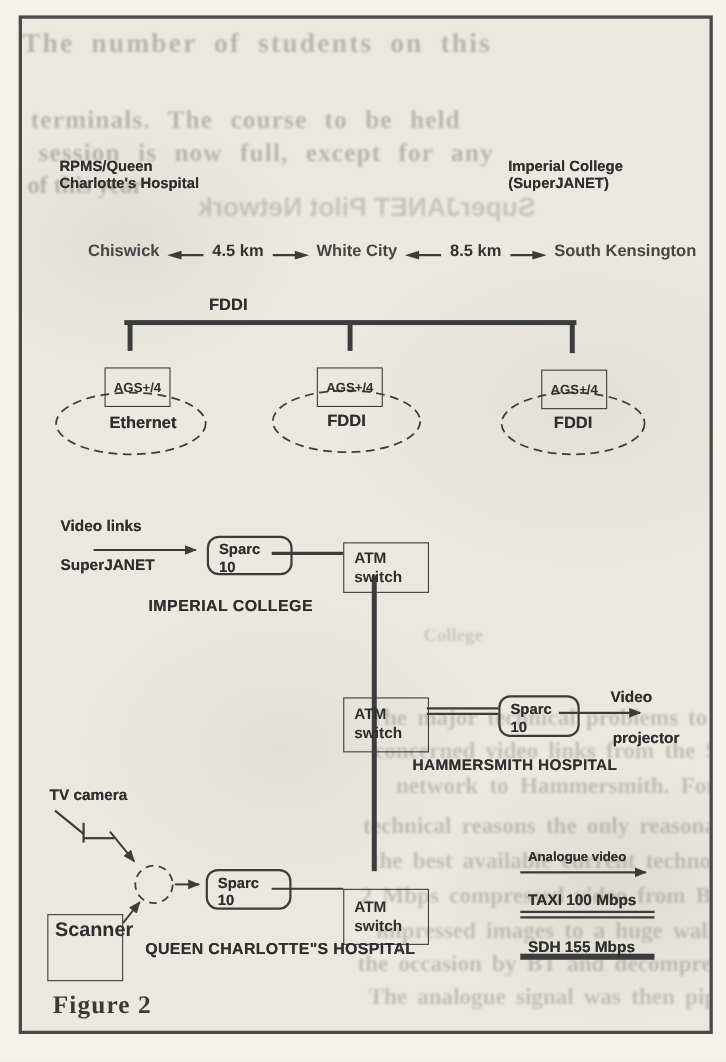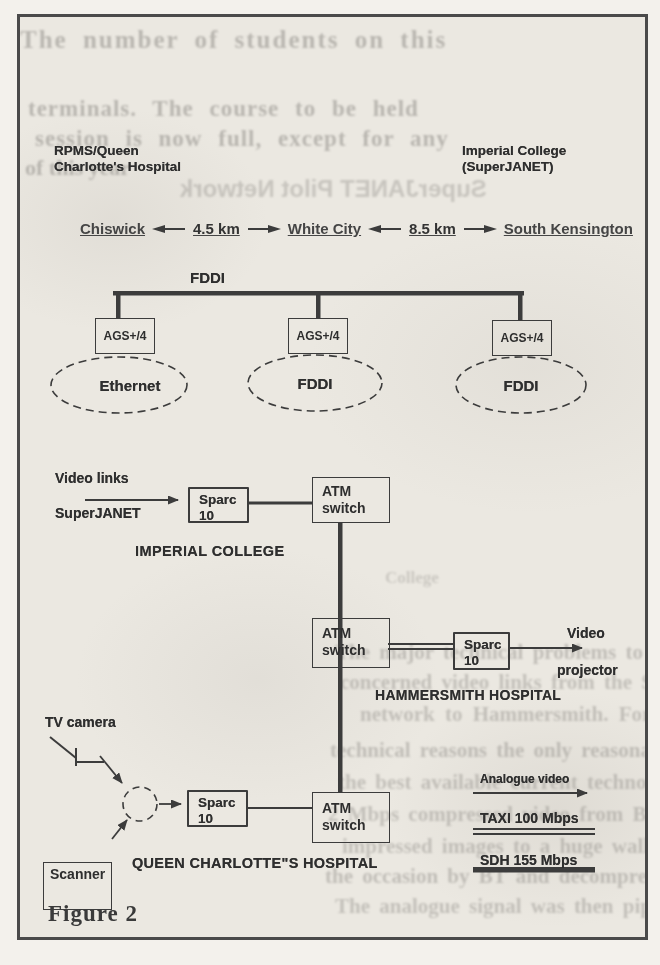--- a/index.html
+++ b/index.html
@@ -19,40 +19,40 @@
       radial-gradient(ellipse 260px 190px at 38% 72%, rgba(178,174,168,.16), transparent 70%),
       radial-gradient(ellipse 240px 170px at 86% 86%, rgba(172,167,159,.2), transparent 70%);
   }
   .lbl{
     position:absolute;color:#2e2e2e;font-weight:bold;
     text-shadow:0 0 .6px rgba(46,46,46,.75);
     white-space:nowrap;line-height:1.15;
   }
   .box{
     position:absolute;border:1.6px solid #3c3c3c;background:transparent;
-    color:#2e2e2e;font-weight:bold;
+    color:#2e2e2e;font-weight:bold;margin-top:16px;
   }
   .rbox{
-    position:absolute;border:2px solid #3c3c3c;border-radius:1px;background:transparent;
+    position:absolute;border:2px solid #3c3c3c;border-radius:11px;background:transparent;
     color:#2e2e2e;font-weight:bold;font-size:13.5px;line-height:16px;
-    padding:3px 0 0 9px;text-shadow:0 0 .6px rgba(46,46,46,.7);
+    padding:3px 17px 0 9px;text-shadow:0 0 .6px rgba(46,46,46,.7);
   }
   .ghost{
     position:absolute;font-family:"Liberation Serif", serif;color:#87847f;
     opacity:.5;filter:blur(.8px);white-space:nowrap;font-weight:600;
   }
   .ghost-mirror{transform:scaleX(-1);}
   .ellipse-lbl{
     position:absolute;color:#2e2e2e;font-weight:bold;font-size:15px;
     text-shadow:0 0 .6px rgba(46,46,46,.75);transform:translate(-50%,-50%);
     white-space:nowrap;
   }
   .dist-row{
-    position:absolute;display:flex;align-items:center;gap:7px;
-    color:#454545;font-size:15px;font-weight:600;white-space:nowrap;text-decoration:underline;
+    position:absolute;display:flex;align-items:flex-end;gap:7px;
+    color:#454545;font-size:15px;font-weight:600;white-space:nowrap;
   }
   .dist-row .km{font-weight:bold;color:#333;}
   svg{display:block;}
   .overlay{position:absolute;left:0;top:0;pointer-events:none;}
 </style>
 </head>
 <body>
 
 <div class="frame">
 
@@ -183,26 +183,26 @@
   <div class="lbl" style="left:115px;top:526px;font-size:14.5px;letter-spacing:.4px;">IMPERIAL COLLEGE</div>
 
   <div class="box" style="left:292px;top:601px;width:78px;height:50px;font-size:14px;line-height:17px;padding:6px 0 0 9px;box-sizing:border-box;">
     <div>ATM</div>
     <div>switch</div>
   </div>
   <div class="rbox" style="left:433px;top:615px;width:44px;height:31px;">
     <div>Sparc</div>
     <div>10</div>
   </div>
-  <div class="lbl" style="left:535px;top:608px;font-size:14px;margin-left:12px;">Video</div>
+  <div class="lbl" style="left:535px;top:608px;font-size:14px;">Video</div>
   <div class="lbl" style="left:537px;top:645px;font-size:14px;">projector</div>
   <div class="lbl" style="left:355px;top:670px;font-size:14px;letter-spacing:.3px;">HAMMERSMITH HOSPITAL</div>
 
   <div class="lbl" style="left:25px;top:697px;font-size:14px;">TV camera</div>
-  <div class="box" style="left:23px;top:845px;width:69px;height:48px;font-size:14px;padding:3px 0 0 6px;box-sizing:border-box;">
+  <div class="box" style="left:23px;top:798px;width:69px;height:61px;font-size:18px;padding:3px 0 0 6px;box-sizing:border-box;">
     <div>Scanner</div>
   </div>
   <div class="rbox" style="left:167px;top:773px;width:48px;height:30px;">
     <div>Sparc</div>
     <div>10</div>
   </div>
   <div class="box" style="left:292px;top:775px;width:78px;height:51px;font-size:14px;line-height:17px;padding:7px 0 0 9px;box-sizing:border-box;">
     <div>ATM</div>
     <div>switch</div>
   </div>

